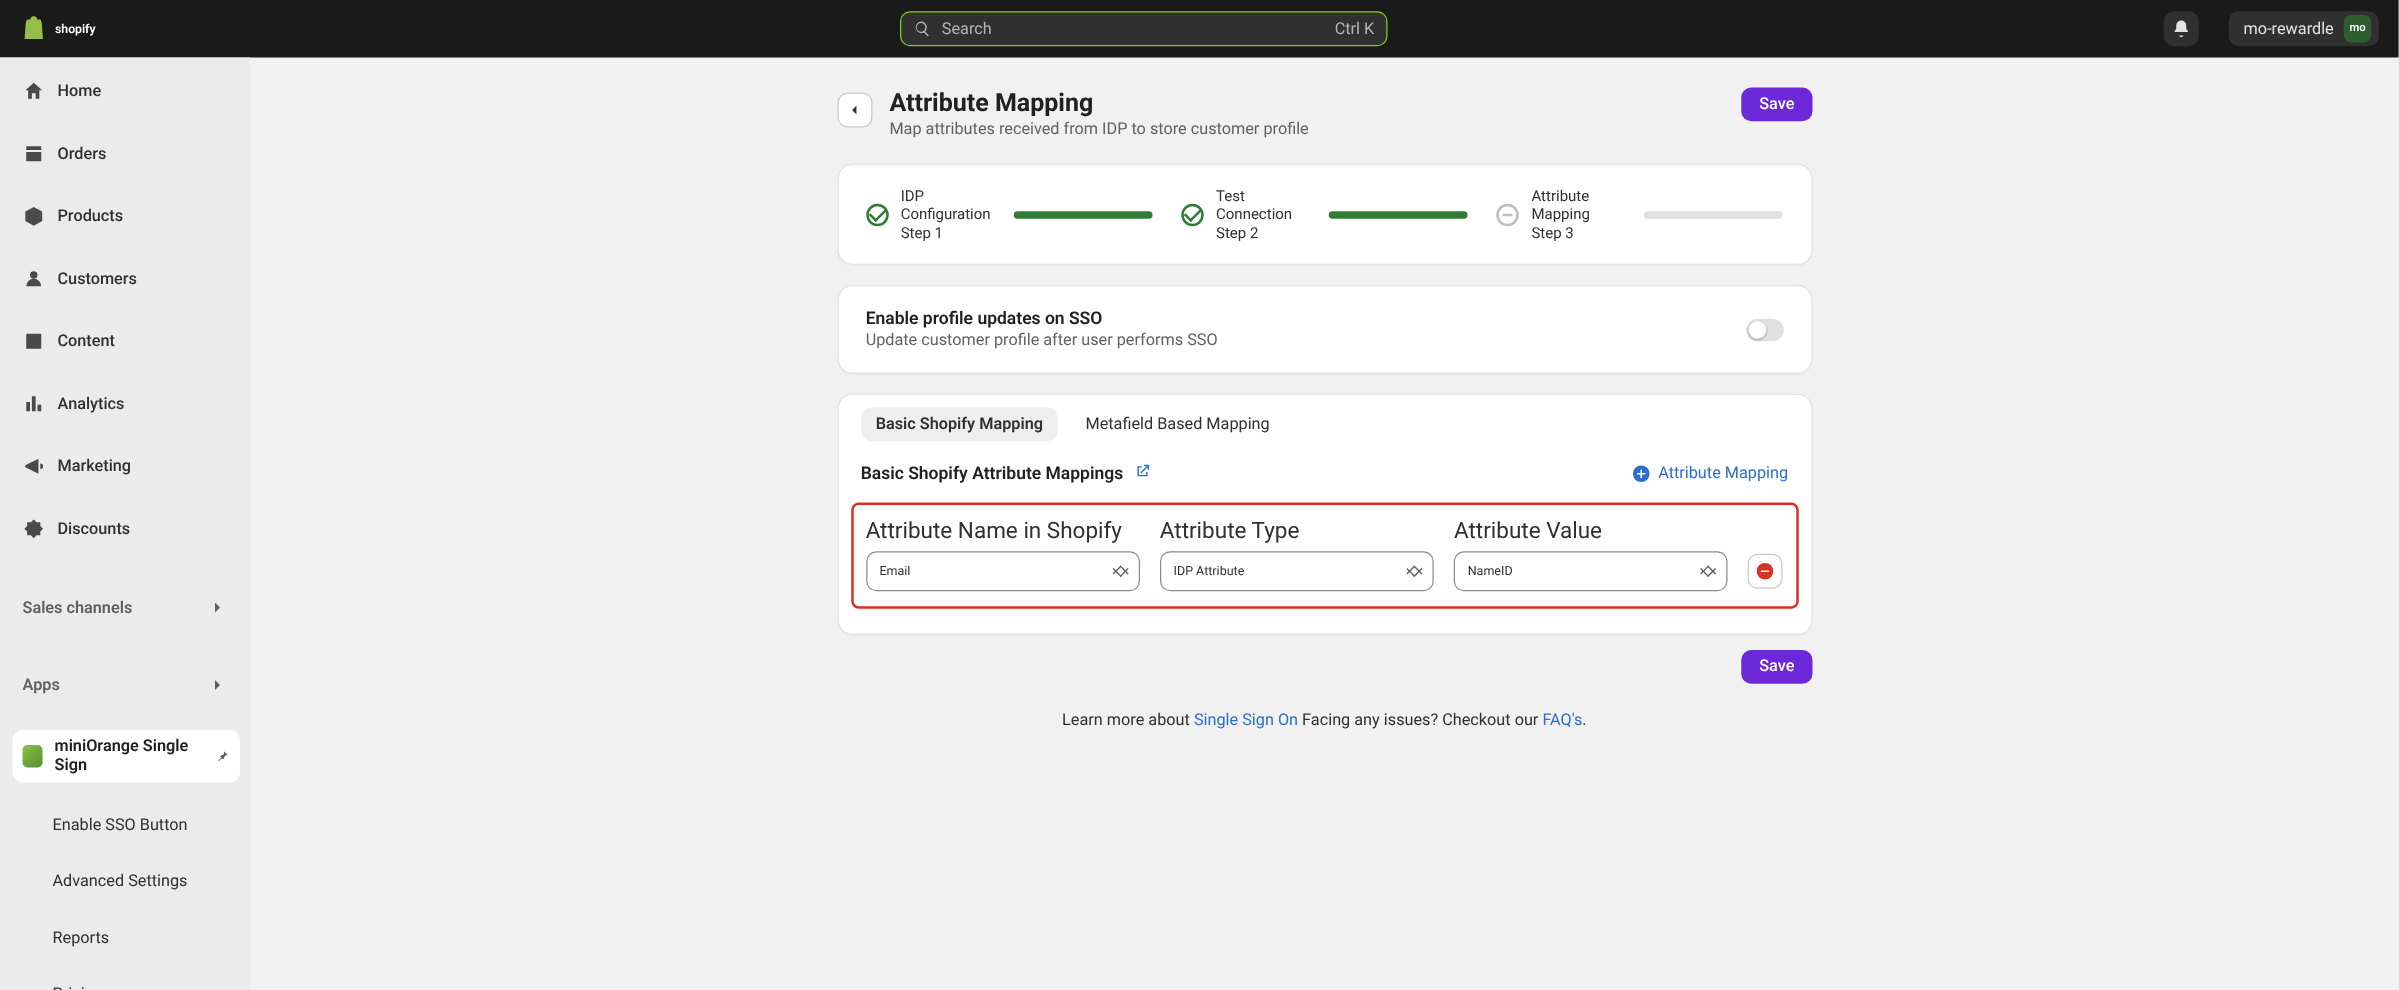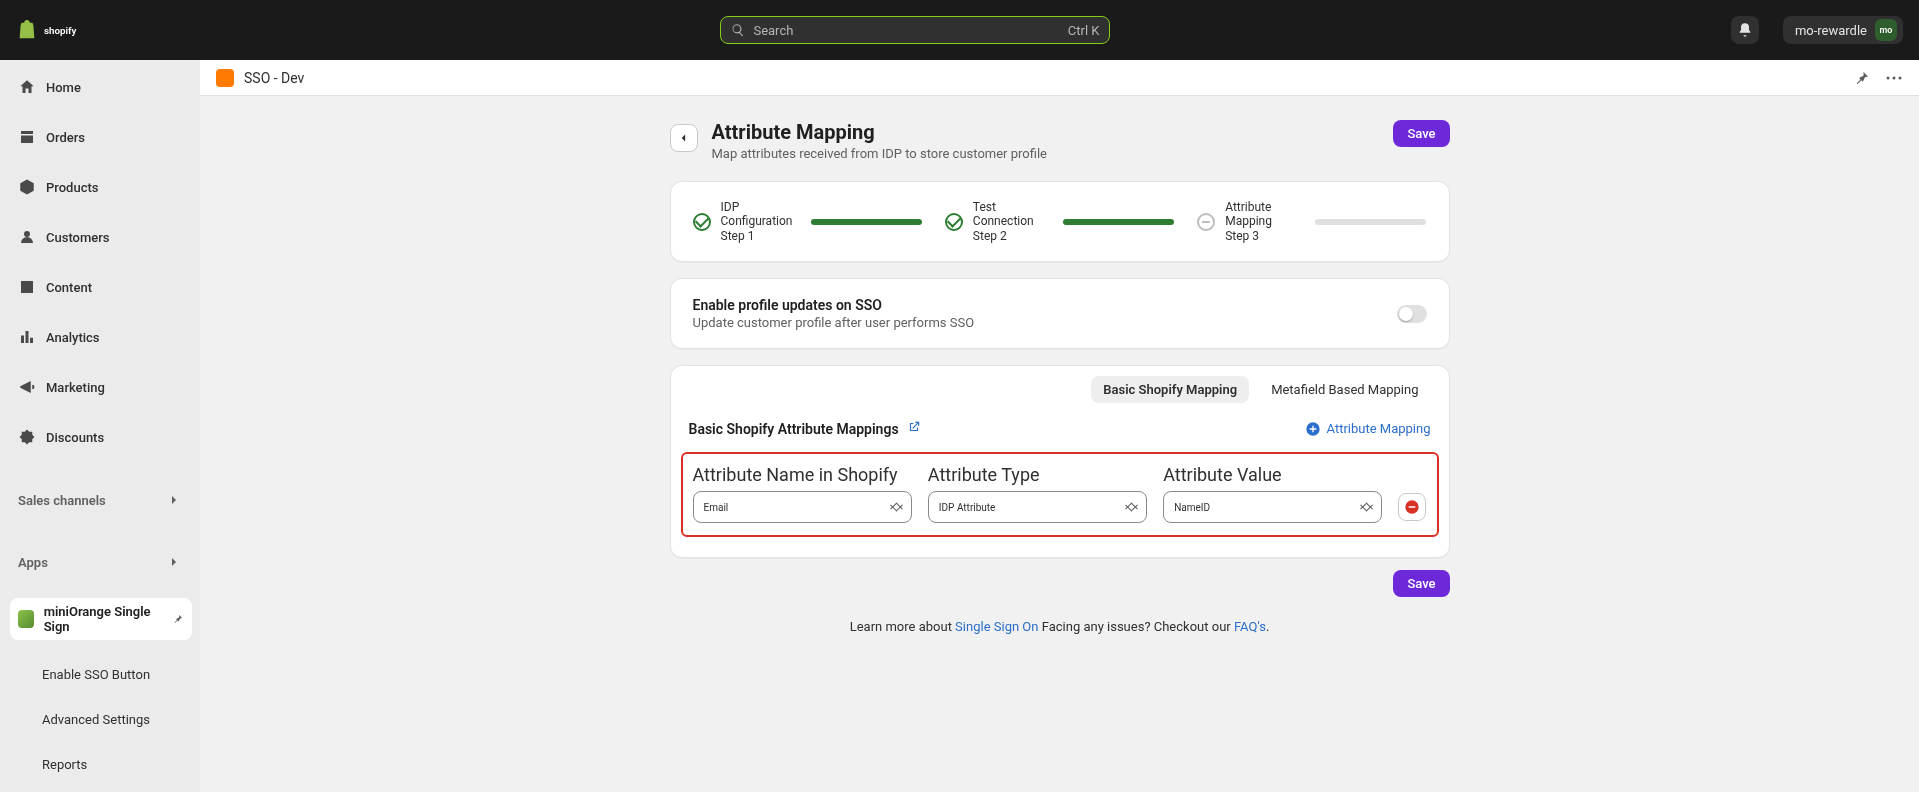--- a/index.html
+++ b/index.html
@@ -8,21 +8,21 @@
   box-sizing: border-box;
   font-family: -apple-system, BlinkMacSystemFont, "Segoe UI", Roboto, sans-serif;
 }
 body {
   background: #f1f1f1;
   width: 1919px;
   height: 792px;
   overflow: hidden;
 }
 .topbar {
-  height: 60px;
+  height: 46px;
   background: #1a1a1a;
   display: flex;
   align-items: center;
   padding: 0 16px;
   gap: 12px;
 }
 .shopify-logo {
   display: flex;
   align-items: center;
   gap: 6px;
@@ -318,21 +318,20 @@
   border-radius: 50%;
   top: 2px;
   left: 2px;
   box-shadow: 0 1px 2px rgba(0,0,0,0.3);
 }
 .mapping-card { padding: 10px 0 20px; }
 .tabs {
   display: flex;
   gap: 10px;
   padding: 0 18px 12px;
-  justify-content: flex-end;
 }
 .tab {
   padding: 6px 12px;
   border-radius: 8px;
   font-size: 13px;
   color: #303030;
 }
 .tab.active {
   background: #eeeeee;
   font-weight: 600;
@@ -550,32 +549,20 @@
           <path d="M14 4l6 6-4 1-3 6-2-2-5 5-1-1 5-5-2-2 6-3z"></path>
         </svg>
     </div>
     <div class="sub-item"><span>Enable SSO Button</span></div>
     <div class="sub-item"><span>Advanced Settings</span></div>
     <div class="sub-item"><span>Reports</span></div>
     <div class="sub-item"><span>Pricing</span></div>
   </div>
 
   <div class="main">
-    <div class="app-header">
-      <div class="badge"></div>
-      <span>SSO - Dev</span>
-      <div class="right-icons">
-        <svg viewBox="0 0 24 24">
-            <path d="M14 4l6 6-4 1-3 6-2-2-5 5-1-1 5-5-2-2 6-3z"></path>
-          </svg>
-        <svg viewBox="0 0 24 24">
-            <path d="M6 12a2 2 0 11-4 0 2 2 0 014 0zm8 0a2 2 0 11-4 0 2 2 0 014 0zm8 0a2 2 0 11-4 0 2 2 0 014 0z"></path>
-          </svg>
-      </div>
-    </div>
 
     <div class="content">
       <div class="page-head">
         <div class="back-btn">
           <svg width="14" height="14" viewBox="0 0 24 24" fill="#303030">
               <path d="M14 6l-6 6 6 6z"></path>
             </svg>
         </div>
         <div>
           <div class="page-title">Attribute Mapping</div>

